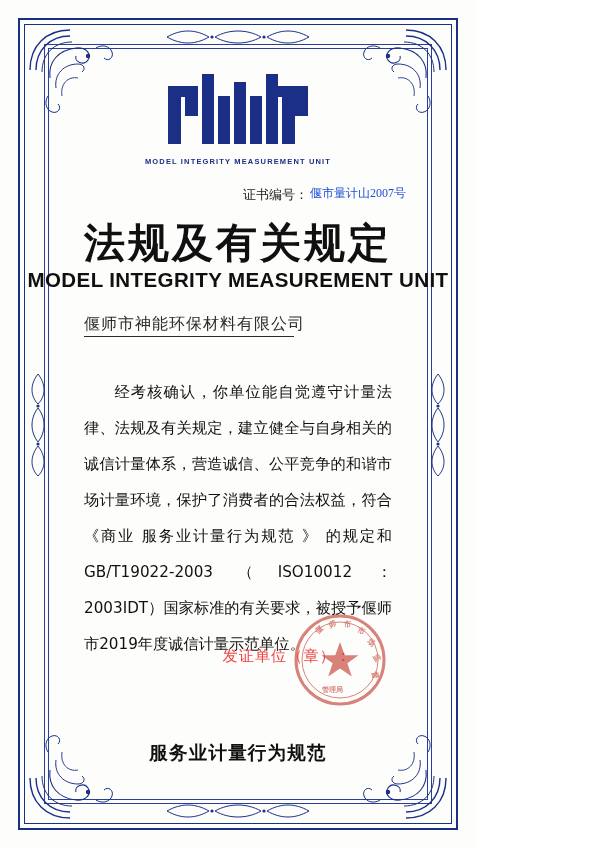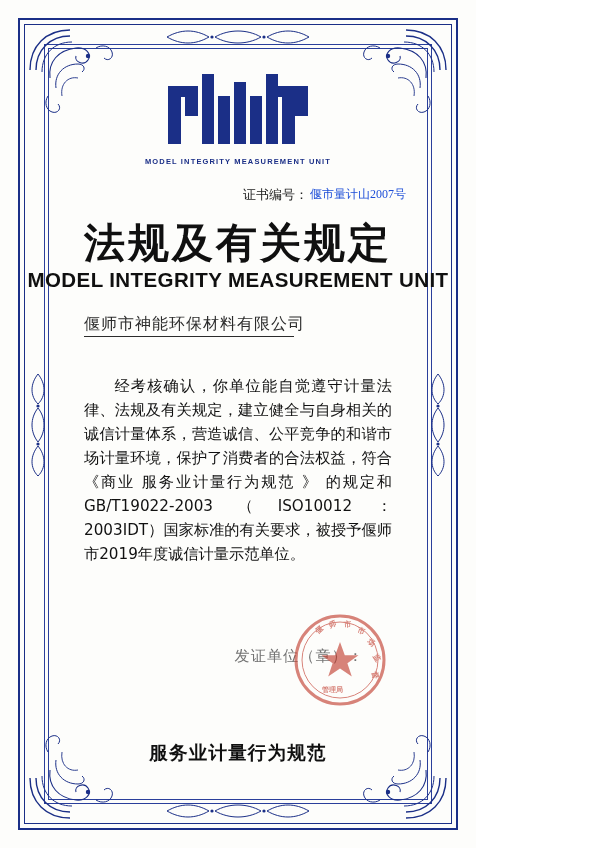--- a/index.html
+++ b/index.html
@@ -82,21 +82,21 @@
   }
 
   
   .cert-no {
     position: absolute;
     top: 186px;
     right: 70px;
     font-size: 13px;
     color: #1a1a1a;
     display: flex;
-    align-items: center;
+    align-items: flex-start;
     gap: 2px;
   }
   .cert-no .label { font-size: 13px; color: #222; }
   .cert-no .hand {
     font-family: "Liberation Serif", serif;
     font-size: 12px;
     color: #1d4ed8;
     transform: rotate(-3deg) skewX(-8px);
     position: relative;
     top: -1px;
@@ -148,35 +148,35 @@
   }
 
   
   .body-text {
     position: absolute;
     top: 374px;
     left: 84px;
     right: 84px;
     font-family: "DejaVu Sans", sans-serif;
     font-size: 15.2px;
-    line-height: 24px;
+    line-height: 36px;
     color: #111;
     text-align: justify;
     text-justify: inter-character;
   }
   .body-text p { margin: 0; text-indent: 2em; }
 
   
   .issuer-line {
     position: absolute;
     top: 646px;
-    right: 112px;
+    right: 124px;
     font-family: "DejaVu Sans", sans-serif;
     font-size: 15.2px;
-    color: #737373;
+    color: #ef4444;
     letter-spacing: 1px;
   }
   .seal {
     position: absolute;
     top: 612px;
     right: 88px;
     width: 96px;
     height: 96px;
     opacity: 0.62;
   }

